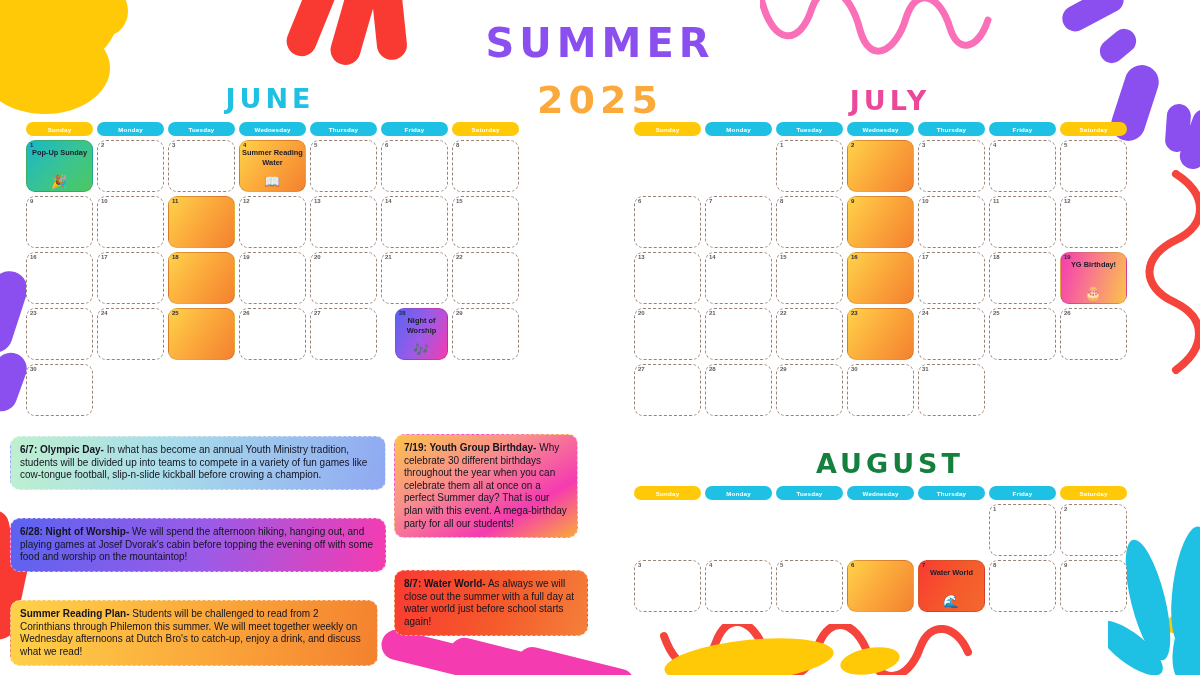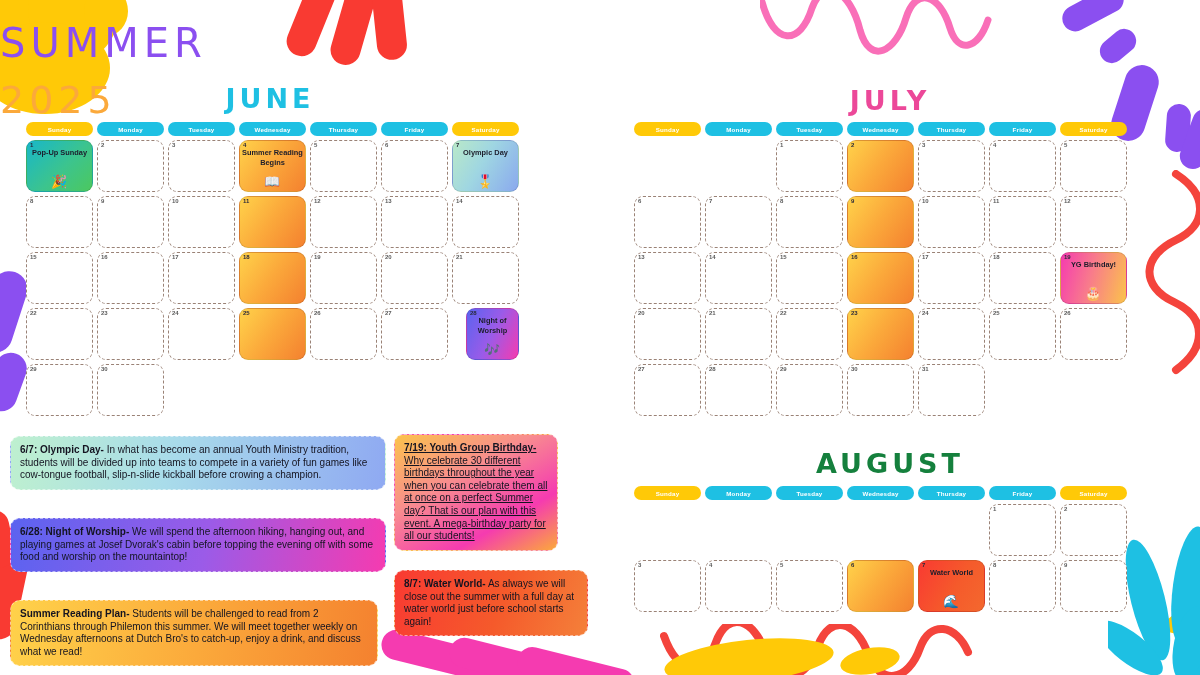--- a/index.html
+++ b/index.html
@@ -46,23 +46,23 @@
 
   .yellow-bot { left:664px; top:640px; width:170px; height:42px; background:#FFC907; border-radius:50%; transform:rotate(-6deg); }
   .yellow-bot2 { left:840px; top:648px; width:60px; height:26px; background:#FFC907; border-radius:50%; transform:rotate(-10deg); }
   .yellow-bot3 { left:1164px; top:610px; width:44px; height:22px; background:#FFC907; border-radius:50%; transform:rotate(-18deg); }
 
   .cyan-leaf { left:1108px; top:520px; width:120px; height:170px; }
   .cyan-leaf2 { left:1160px; top:604px; width:60px; height:80px; }
 
   
   .main-title {
-    position:absolute; left:0; right:0; text-align:left;
+    position:absolute; left:0; right:0; text-align:center;
     font-family:"DejaVu Sans", sans-serif;
-    font-weight:400; letter-spacing:5px;
+    font-weight:700; letter-spacing:5px;
   }
   #summer-word { top:20px; font-size:40px; color:#8B4FF0; }
   #year-word   { top:78px; font-size:38px; color:#FBA93B; }
 
   .month-title {
     position:absolute;
     font-family:"DejaVu Sans", sans-serif;
     font-weight:900; letter-spacing:4px; font-size:27px;
   }
   #june-title   { left:0; width:540px; text-align:center; top:83px; color:#1EC0E3; }
@@ -120,22 +120,22 @@
     font-size:10px; line-height:12.6px; color:#141421;
     border:1px dashed rgba(255,255,255,.55);
   }
   .desc b { font-weight:700; }
   #desc-olympic { left:10px; top:436px; width:376px;
     background:linear-gradient(100deg,#BEF0CF 0%, #A9DCEA 42%, #8FA9F2 100%); }
   #desc-worship { left:10px; top:518px; width:376px;
     background:linear-gradient(100deg,#5B63F0 0%, #9B5BE8 52%, #F53BB0 100%); }
   #desc-reading { left:10px; top:600px; width:368px;
     background:linear-gradient(100deg,#FFD24A 0%, #FBA93B 52%, #F4812F 100%); }
-  #desc-birthday { left:394px; top:434px; width:164px;
-    background:linear-gradient(150deg,#FBC34B 0%, #F88C8F 38%, #F53BB0 72%, #FBA93B 100%);text-decoration:underline; }
+  #desc-birthday { left:394px; top:434px; width:184px;
+    background:linear-gradient(150deg,#FBC34B 0%, #F88C8F 38%, #F53BB0 72%, #FBA93B 100%); }
   #desc-water { left:394px; top:570px; width:194px;
     background:linear-gradient(110deg,#F93A32 0%, #F55A2B 55%, #F4803A 100%); }
 </style>
 </head>
 <body>
 
 <div id="page">
 
   <div class="deco blob-yellow-a"></div>
   <div class="deco blob-yellow-b"></div>
@@ -208,33 +208,28 @@
         <div class="emoji">🎉</div>
       </div>
       <div class="cell">
         <span class="num">2</span>
       </div>
       <div class="cell">
         <span class="num">3</span>
       </div>
       <div class="cell evt g-orange">
         <span class="num">4</span>
-        <div class="label">Summer Reading Begins</div>
+        <div class="label">Summer Reading Water</div>
         <div class="emoji">📖</div>
       </div>
       <div class="cell">
         <span class="num">5</span>
       </div>
       <div class="cell">
         <span class="num">6</span>
-      </div>
-      <div class="cell evt g-olympic">
-        <span class="num">7</span>
-        <div class="label">Olympic Day</div>
-        <div class="emoji">🎖️</div>
       </div>
       <div class="cell">
         <span class="num">8</span>
       </div>
       <div class="cell">
         <span class="num">9</span>
       </div>
       <div class="cell">
         <span class="num">10</span>
       </div>

